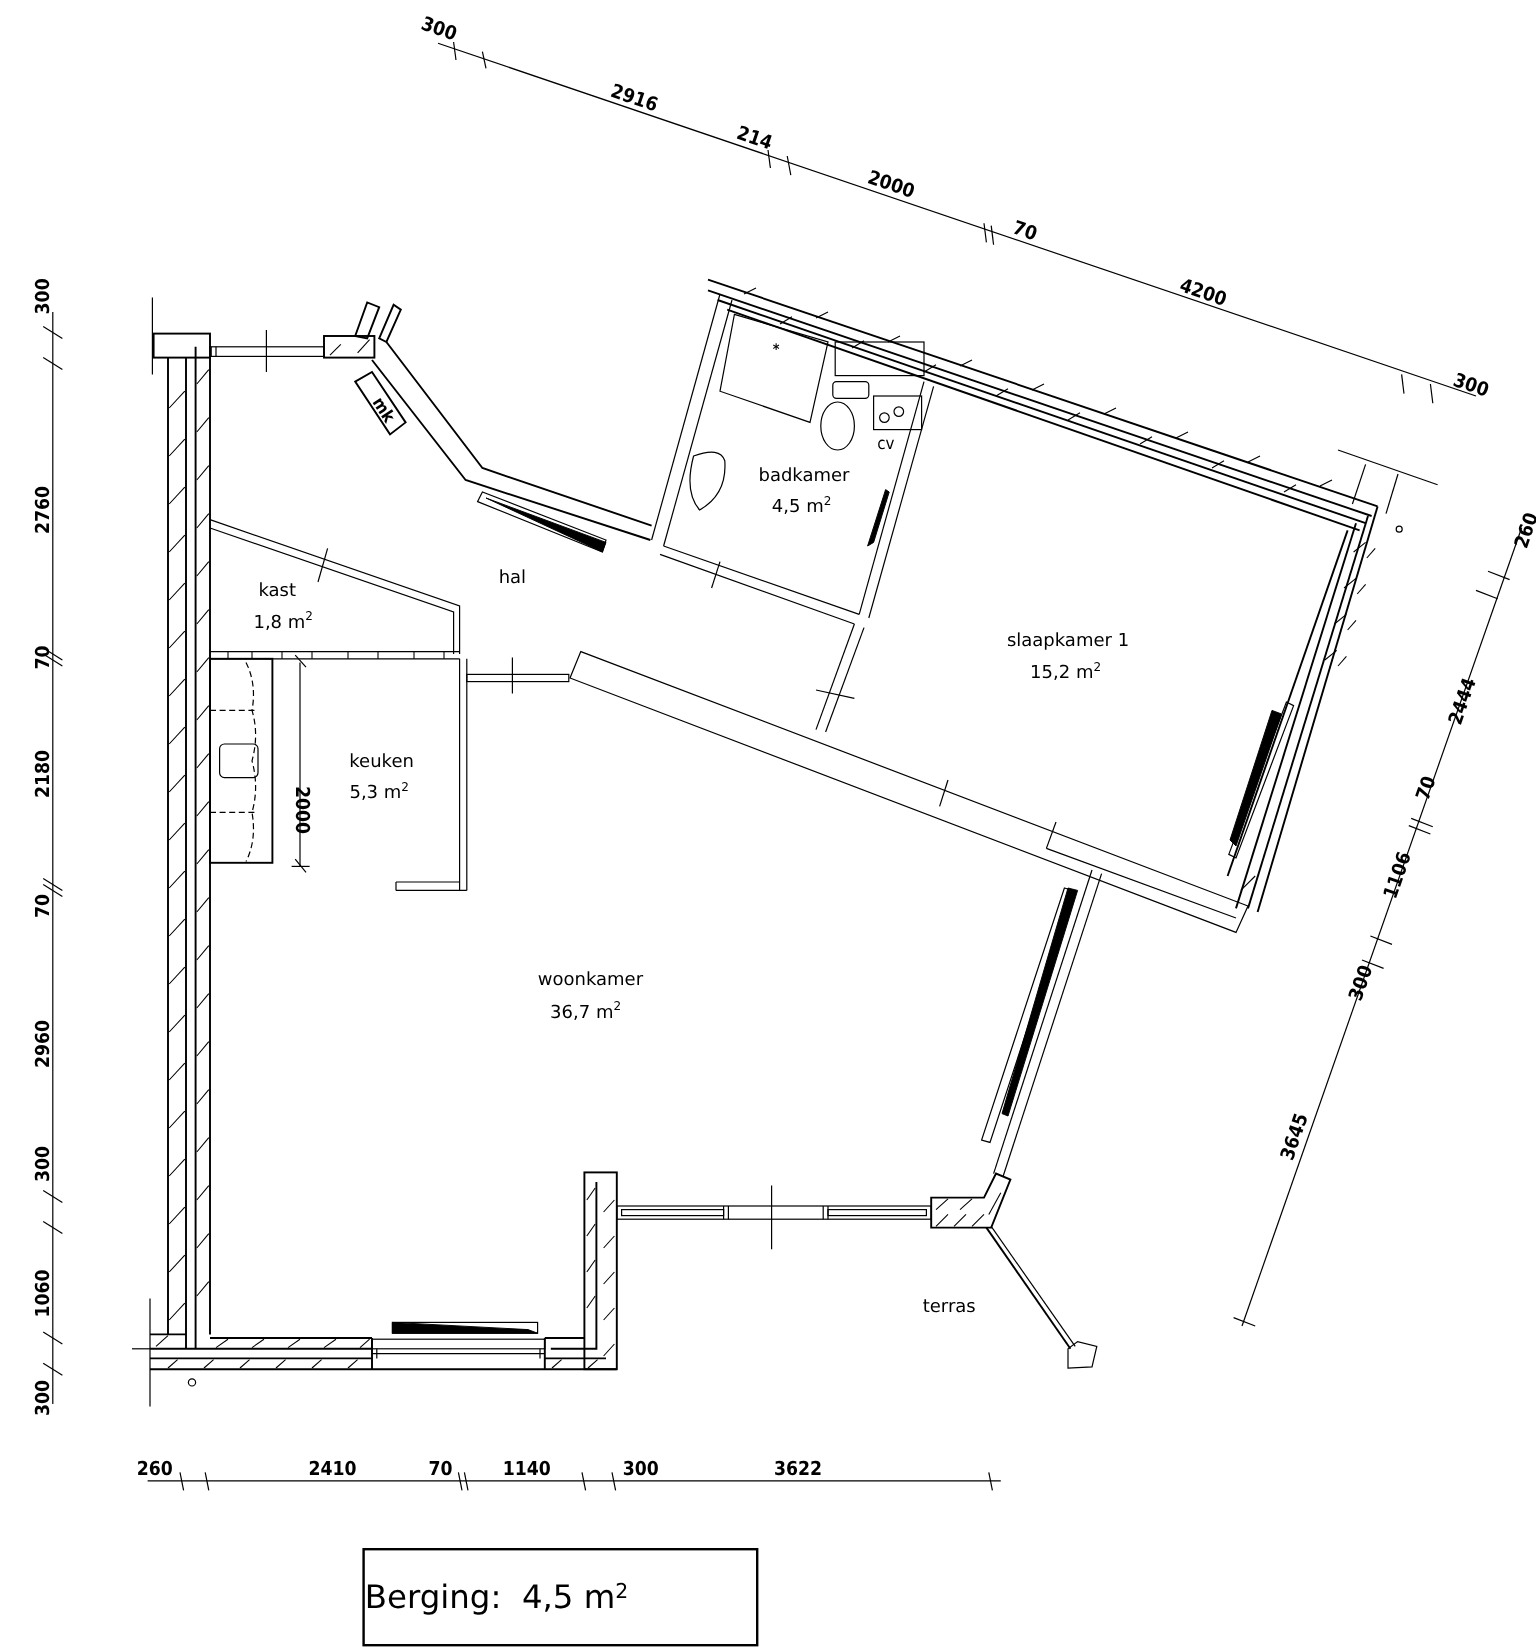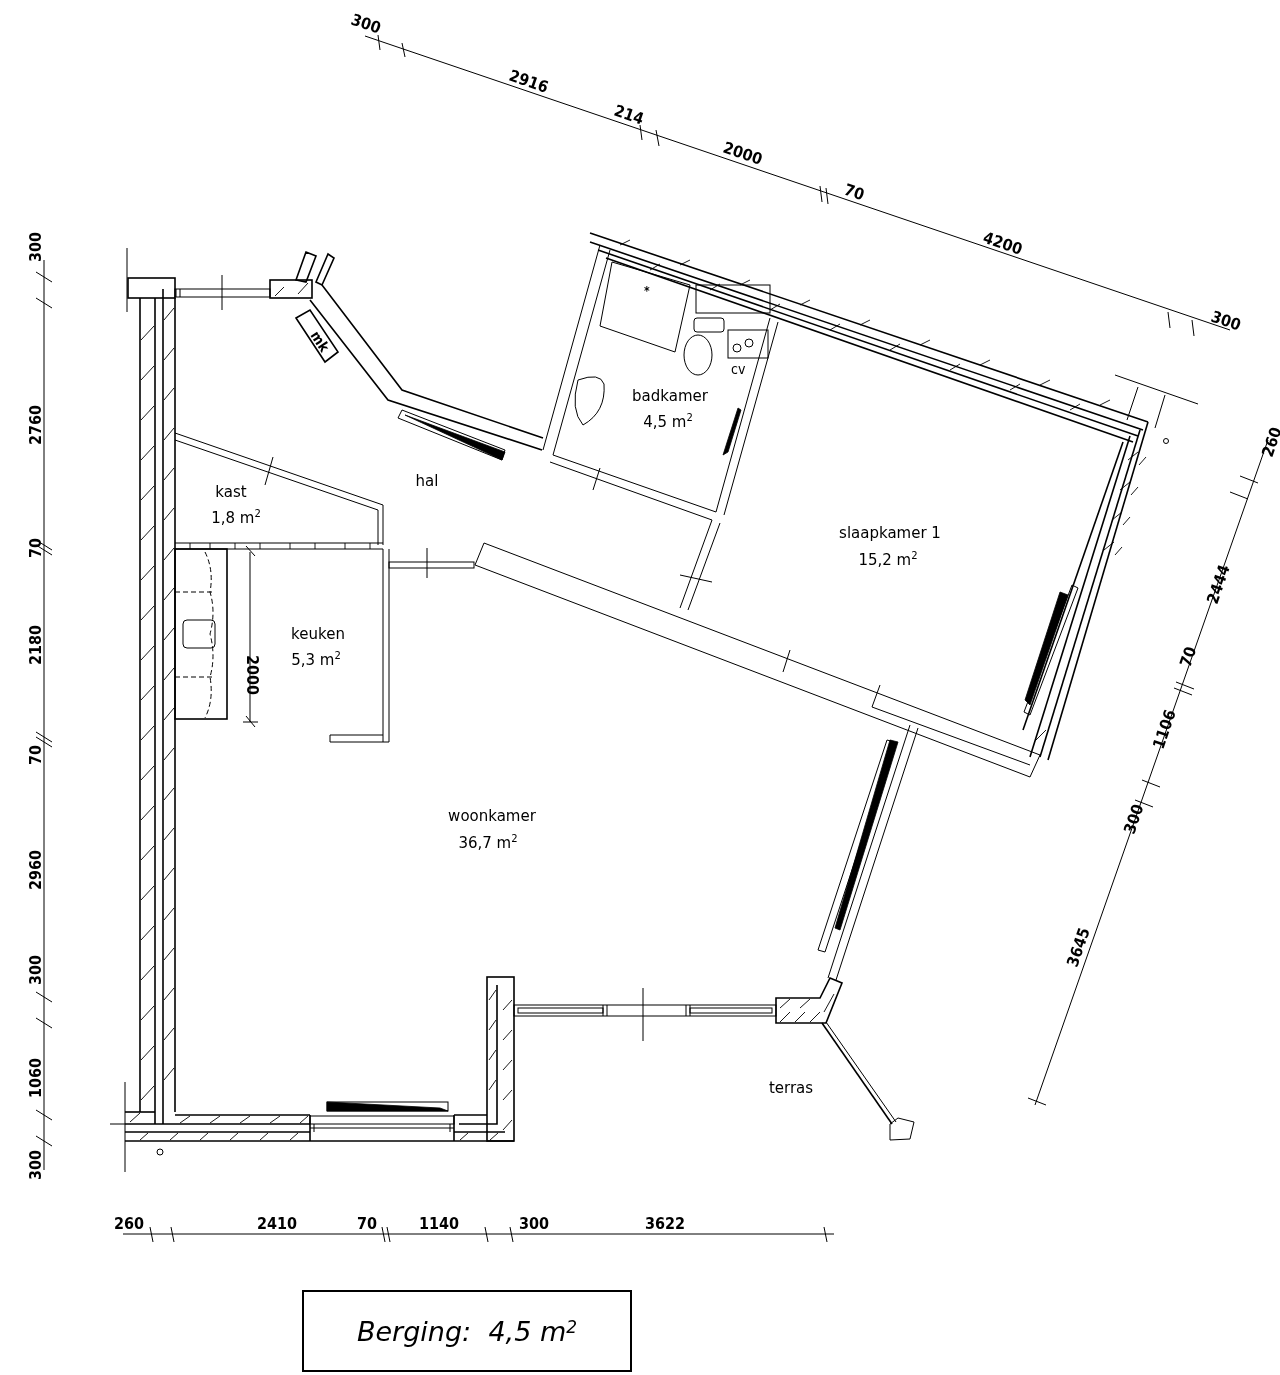--- a/index.html
+++ b/index.html
@@ -9,22 +9,22 @@
   .thin { fill: none; stroke: #000; stroke-width: 1; }
   .hatch { stroke: #000; stroke-width: 0.9; }
   .solid { fill: #000; stroke: #000; stroke-width: 0.8; }
   .dim { stroke: #000; stroke-width: 1; fill: none; }
   .dash { stroke: #000; stroke-width: 1; stroke-dasharray: 5 3; fill: none; }
   .dimtxt { font-family: "DejaVu Sans Condensed", "DejaVu Sans", sans-serif; font-size: 16px; font-weight: bold; fill: #000; }
   .room { font-family: "DejaVu Sans", sans-serif; font-size: 15px; fill: #000; text-anchor: middle; }
   .sup { font-size: 10px; }
   .berging {
     position: absolute; left: 302px; top: 1290px; width: 330px; height: 82px;
-    border: 2px solid #000; box-sizing: border-box; display: flex; align-items: center; justify-content: center;
-    font-family: "DejaVu Sans", sans-serif; font-size: 27px; color: #000; font-style: italic;
+    border: 2px solid #000; box-sizing: border-box; display: flex; align-items: center; 
+    font-family: "DejaVu Sans", sans-serif; font-size: 27px; color: #000;
   }
   .berging sup { font-size: 17px; position: relative; top: -4px; }
 </style>
 </head>
 <body>
 
 <svg id="plan" viewBox="0 0 1280 1375" xmlns="http://www.w3.org/2000/svg">
 
   <g>
     <line class="thin" x1="127" y1="248" x2="127" y2="312"></line>

